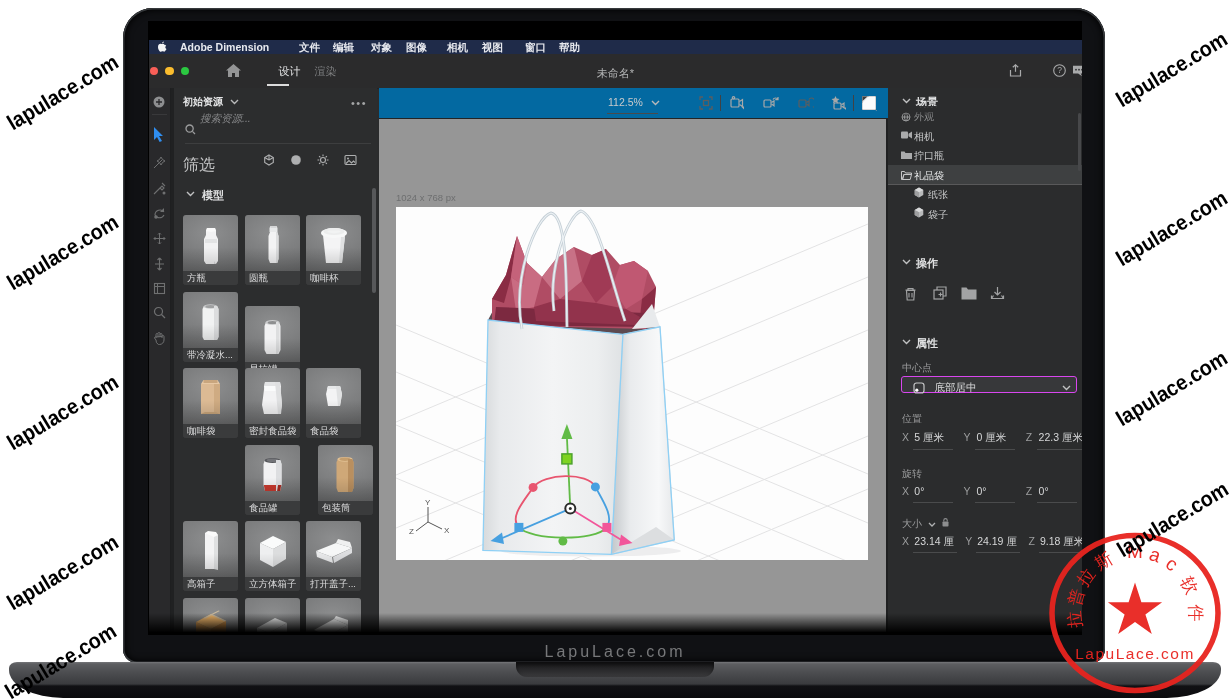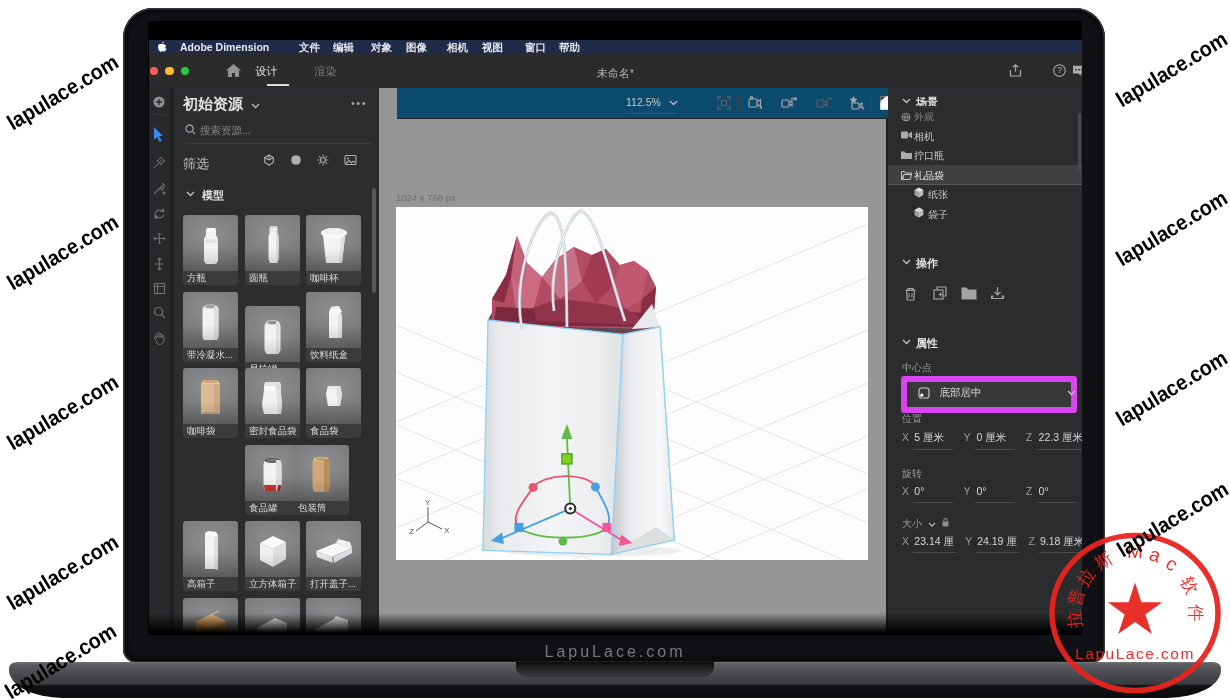--- a/index.html
+++ b/index.html
@@ -34,21 +34,21 @@
   #tools{left:0;top:48.5px;width:21px;height:543.5px;background:#29292b;border-right:1px solid #1e1f20;}
   #lgap{left:22px;top:48.5px;width:3.5px;height:543.5px;background:#202122;}
   #lpanel{left:25.5px;top:48.5px;width:203px;height:543.5px;background:#2c2d2e;color:#cfd0d1;overflow:hidden;}
   .rlab{position:absolute;font-size:10px;color:#9c9d9e;}
   .rval{position:absolute;font-size:10.5px;color:#d6d7d8;white-space:nowrap;}
   .rx{position:absolute;font-size:10.5px;color:#9c9d9e;}
   .vline{position:absolute;height:1px;background:#4a4b4c;}
   .trow{position:absolute;left:0;width:193.5px;height:19px;font-size:10px;color:#c9cacb;}
   .shead{position:absolute;font-size:11px;font-weight:700;color:#dfe0e1;}
   #canvaswrap{left:230.5px;top:48.5px;width:509px;height:543.5px;background:#969696;}
-  #ctoolbar{left:18px;top:0;width:509px;height:30px;background:#0c4a6e;border-bottom:1px solid #232425;}
+  #ctoolbar{left:0;top:0;width:509px;height:30px;background:#0369a1;border-bottom:1px solid #232425;}
   #rpanel{left:739.5px;top:48.5px;width:193.5px;height:543.5px;background:#2b2c2d;color:#c6c7c8;}
   
   .card{position:absolute;width:55px;border-radius:3px;overflow:hidden;background:#3a3b3c;}
   .cimg{position:relative;width:55px;height:56px;
      background:radial-gradient(ellipse 64px 44px at 50% 32%,#8d8e8f 0,#7b7c7d 55%,#6a6b6c 100%);}
   .cimg:after{content:"";position:absolute;inset:0;
      background:linear-gradient(to bottom,rgba(255,255,255,0) 58%,rgba(0,0,0,.18));}
   .clab{position:relative;height:14px;line-height:14px;padding-left:4px;font-size:9.5px;color:#dededf;
         background:#3a3b3c;white-space:nowrap;overflow:hidden;}
   
@@ -100,21 +100,21 @@
           <text x="6.5" y="9.4" text-anchor="middle" font-size="8.5" fill="#a9aaab" font-family="Liberation Sans">?</text>
         </svg>
        <svg class="abs" style="left:924px;top:11px" width="12" height="12" viewBox="0 0 14 12">
           <path d="M0 0h14v9H9l1.5 3L6 9H0z" fill="#a9aaab"></path>
           <g fill="#2b2b2c">
             <circle cx="3.5" cy="4.5" r="1"></circle>
             <circle cx="7" cy="4.5" r="1"></circle>
             <circle cx="10.5" cy="4.5" r="1"></circle>
           </g>
         </svg>
-       <div class="abs" style="left:107px;top:10px;width:45px;text-align:left;color:#e4e5e6">设计</div>
+       <div class="abs" style="left:107px;top:10px;width:45px;text-align:right;color:#e4e5e6">设计</div>
        <div class="abs" style="left:118.5px;top:30.6px;width:22px;height:1.6px;background:#dcdcdc"></div>
        <div class="abs" style="left:154.5px;top:10px;width:45px;text-align:center;color:#7e7f80">渲染</div>
        <div class="abs" style="left:420px;top:12px;width:94px;text-align:center;color:#b4b5b6">未命名*</div>
      </div>
 
      <div class="abs" id="tools">
        <svg class="abs" style="left:4px;top:7.5px" width="12" height="12" viewBox="0 0 12 12">
           <circle cx="6" cy="6" r="5.5" fill="#8d8e90"></circle>
           <path d="M6 3v6M3 6h6" stroke="#29292b" stroke-width="1.3"></path>
         </svg>
@@ -149,32 +149,32 @@
           <circle cx="5.5" cy="5.5" r="4" stroke="#6f7071" stroke-width="1.2" fill="none"></circle>
           <path d="M8.5 8.5L12 12" stroke="#6f7071" stroke-width="1.2"></path>
         </svg>
        <svg class="abs" style="left:4px;top:243px" width="13" height="14" viewBox="0 0 13 14">
           <path d="M3 7V3.5a1 1 0 012 0V6m0-3.5a1 1 0 012 0V6m0-2.5a1 1 0 012 0V7m0-1.5a1 1 0 012 0V9a4.5 4.5 0 01-4.5 4.5h-1A4.5 4.5 0 013 9L1.5 7a1 1 0 011.5-1z" stroke="#6f7071" stroke-width="1" fill="none"></path>
         </svg>
      </div>
      <div class="abs" id="lgap"></div>
 
      <div class="abs" id="lpanel">
-       <div class="abs" style="left:9px;top:7px;font-size:15px;font-weight:700;color:#e3e4e5">初始资源
+       <div class="abs" style="left:9px;top:7px;font-size:10px;font-weight:700;color:#e3e4e5">初始资源
          <svg width="9" height="6" viewBox="0 0 9 6" style="margin-left:4px">
             <path d="M1 1l3.5 3.5L8 1" stroke="#b8b9ba" stroke-width="1.4" fill="none"></path>
           </svg></div>
        <div class="abs" style="left:177px;top:9px;color:#a5a6a7;font-size:11px;letter-spacing:1.5px">•••</div>
        <svg class="abs" style="left:11px;top:36px" width="11" height="11" viewBox="0 0 11 11">
           <circle cx="4.6" cy="4.6" r="3.6" stroke="#9b9c9d" stroke-width="1.3" fill="none"></circle>
           <path d="M7.4 7.4L10 10" stroke="#9b9c9d" stroke-width="1.3"></path>
         </svg>
-       <div class="abs" style="left:26px;top:36px;font-size:10.5px;color:#87888a">搜索资源...</div>
+       <div class="abs" style="left:26px;top:24px;font-size:10.5px;font-style:italic;color:#87888a">搜索资源...</div>
        <div class="abs" style="left:11px;top:55px;width:186px;height:1px;background:#3d3e3f"></div>
-       <div class="abs" style="left:9px;top:67px;font-size:13px;color:#c2c3c4">筛选</div>
+       <div class="abs" style="left:9px;top:67px;font-size:16px;color:#c2c3c4">筛选</div>
        <svg class="abs" style="left:89px;top:66px" width="12" height="12" viewBox="0 0 12 12">
           <path d="M6 1l4.3 2.5v5L6 11 1.7 8.5v-5z" stroke="#aeafb0" stroke-width="1.1" fill="none"></path>
           <path d="M6 1v5m0 0L1.7 3.5M6 6l4.3-2.5" stroke="#aeafb0" stroke-width="1.1" fill="none"></path>
         </svg>
        <svg class="abs" style="left:116px;top:66px" width="12" height="12" viewBox="0 0 12 12">
           <circle cx="6" cy="6" r="4.8" fill="#aeafb0"></circle>
           <path d="M6.6 1.3a4.8 4.8 0 010 9.4 4.8 4.8 0 004.2-4.7 4.8 4.8 0 00-4.2-4.7z" fill="#7c7d7e"></path>
         </svg>
        <svg class="abs" style="left:143px;top:66px" width="12" height="12" viewBox="0 0 12 12">
           <circle cx="6" cy="6" r="2.5" fill="none" stroke="#aeafb0" stroke-width="1.1"></circle>
@@ -230,29 +230,20 @@
           <div class="clab">带冷凝水...</div>
         </div>
        <div class="card" style="left:71px;top:218px">
           <div class="cimg"><svg width="55" height="56">
               <path d="M21 16h13l1.5 4v24l-2 4H21.5l-2-4V20z" fill="#f2f2f3"></path>
               <ellipse cx="27.5" cy="16.5" rx="7" ry="2.4" fill="#cbcccd"></ellipse>
               <ellipse cx="27.5" cy="16.5" rx="4.8" ry="1.6" fill="#8e8f90"></ellipse>
               <path d="M31 16v32h1.5l2-4V20l-1.5-4z" fill="#dddedf"></path>
             </svg></div>
           <div class="clab">易拉罐</div>
-        </div>
-       <div class="card" style="left:132px;top:203.5px">
-          <div class="cimg"><svg width="55" height="56">
-              <path d="M23 20h9v26h-9z" fill="#f3f3f4"></path>
-              <path d="M32 20l4 2v24h-4z" fill="#e2e3e4"></path>
-              <path d="M23 20l2-5 8-1 3 6-4 2z" fill="#fafafa"></path>
-              <path d="M25 15l8-1v3l-8 1z" fill="#ebecec"></path>
-            </svg></div>
-          <div class="clab">饮料纸盒</div>
         </div>
        <div class="card" style="left:9px;top:280.1px">
           <div class="cimg"><svg width="55" height="56">
               <path d="M18 16h19v30H18z" fill="#dcba94"></path>
               <path d="M18 16l2.5-4h14l2.5 4z" fill="#e7c8a4"></path>
               <path d="M20.5 12h14v3h-14z" fill="#c9a67e"></path>
               <path d="M31 16h6v30h-6z" fill="#cfab82"></path>
               <path d="M18 46l4-2h11l3 2z" fill="#c7a47a"></path>
             </svg></div>
           <div class="clab">咖啡袋</div>
@@ -278,21 +269,21 @@
           <div class="cimg"><svg width="55" height="56">
               <path d="M20 15h15l1.5 4v21l-1.5 6H20l-1.5-6V19z" fill="#f2f2f3"></path>
               <ellipse cx="27.5" cy="15.5" rx="8" ry="2.6" fill="#55565a"></ellipse>
               <ellipse cx="27.5" cy="15.2" rx="6" ry="1.8" fill="#737478"></ellipse>
               <path d="M18.8 40h17.5l-1.2 6H20z" fill="#c8392e"></path>
               <path d="M31 15v31h4l1.5-6V19l-1-4z" fill="#dddee0"></path>
               <path d="M33 40h3.3l-1.2 6h-3z" fill="#a62d24"></path>
             </svg></div>
           <div class="clab">食品罐</div>
         </div>
-       <div class="card" style="left:120px;top:356.7px">
+       <div class="card" style="left:144px;top:356.7px">
           <div class="cimg"><svg width="55" height="56">
               <path d="M20 14h14l1.5 3v26l-1.5 4H20l-1.5-4V17z" fill="#cfa878"></path>
               <ellipse cx="27" cy="14.3" rx="7.6" ry="2.4" fill="#e2c194"></ellipse>
               <ellipse cx="27" cy="14.3" rx="5.6" ry="1.7" fill="#c49e6d"></ellipse>
               <path d="M30 14v33h4l1.5-4V17l-1.2-3z" fill="#b98f5f"></path>
             </svg></div>
           <div class="clab">包装筒</div>
         </div>
        <div class="card" style="left:9px;top:433.3px">
           <div class="cimg"><svg width="55" height="56">
@@ -574,21 +565,21 @@
           <path d="M7.5 1v8M4.5 6l3 3 3-3" stroke="#a2a3a4" stroke-width="1.2" fill="none"></path>
           <path d="M1.5 9.5v3h12v-3" stroke="#a2a3a4" stroke-width="1.2" fill="none"></path>
           <path d="M1.5 12.5l2-3M13.5 12.5l-2-3" stroke="#a2a3a4" stroke-width="1.2"></path>
         </svg>
        
        <svg class="abs" style="left:14px;top:251px" width="9" height="6" viewBox="0 0 9 6">
           <path d="M1 1l3.5 3.5L8 1" stroke="#c0c1c2" stroke-width="1.4" fill="none"></path>
         </svg>
        <div class="shead" style="left:28px;top:248px">属性</div>
        <div class="rlab" style="left:14px;top:273px">中心点</div>
-       <div class="abs" style="left:12.5px;top:287.9px;width:176.5px;height:37px;background:#37383a;border-radius:3px;border:6px solid #d946ef;box-sizing:border-box">
+       <div class="abs" style="left:12.5px;top:287.9px;width:176.5px;height:17px;background:#37383a;border-radius:3px;border:1px solid #d946ef;box-sizing:border-box">
          <svg class="abs" style="left:11px;top:5px" width="12" height="12" viewBox="0 0 12 12">
             <rect x="1" y="1" width="10" height="10" rx="2.5" stroke="#c6c7c8" stroke-width="1.2" fill="none"></rect>
             <circle cx="3.8" cy="8.2" r="1.6" fill="#fff"></circle>
           </svg>
          <div class="abs" style="left:33px;top:4px;font-size:10.5px;color:#d8d9da">底部居中</div>
          <svg class="abs" style="left:160px;top:8px" width="9" height="6" viewBox="0 0 9 6">
             <path d="M1 1l3.5 3.5L8 1" stroke="#c0c1c2" stroke-width="1.4" fill="none"></path>
           </svg>
        </div>
        <div class="rlab" style="left:14px;top:324.4px">位置</div>

